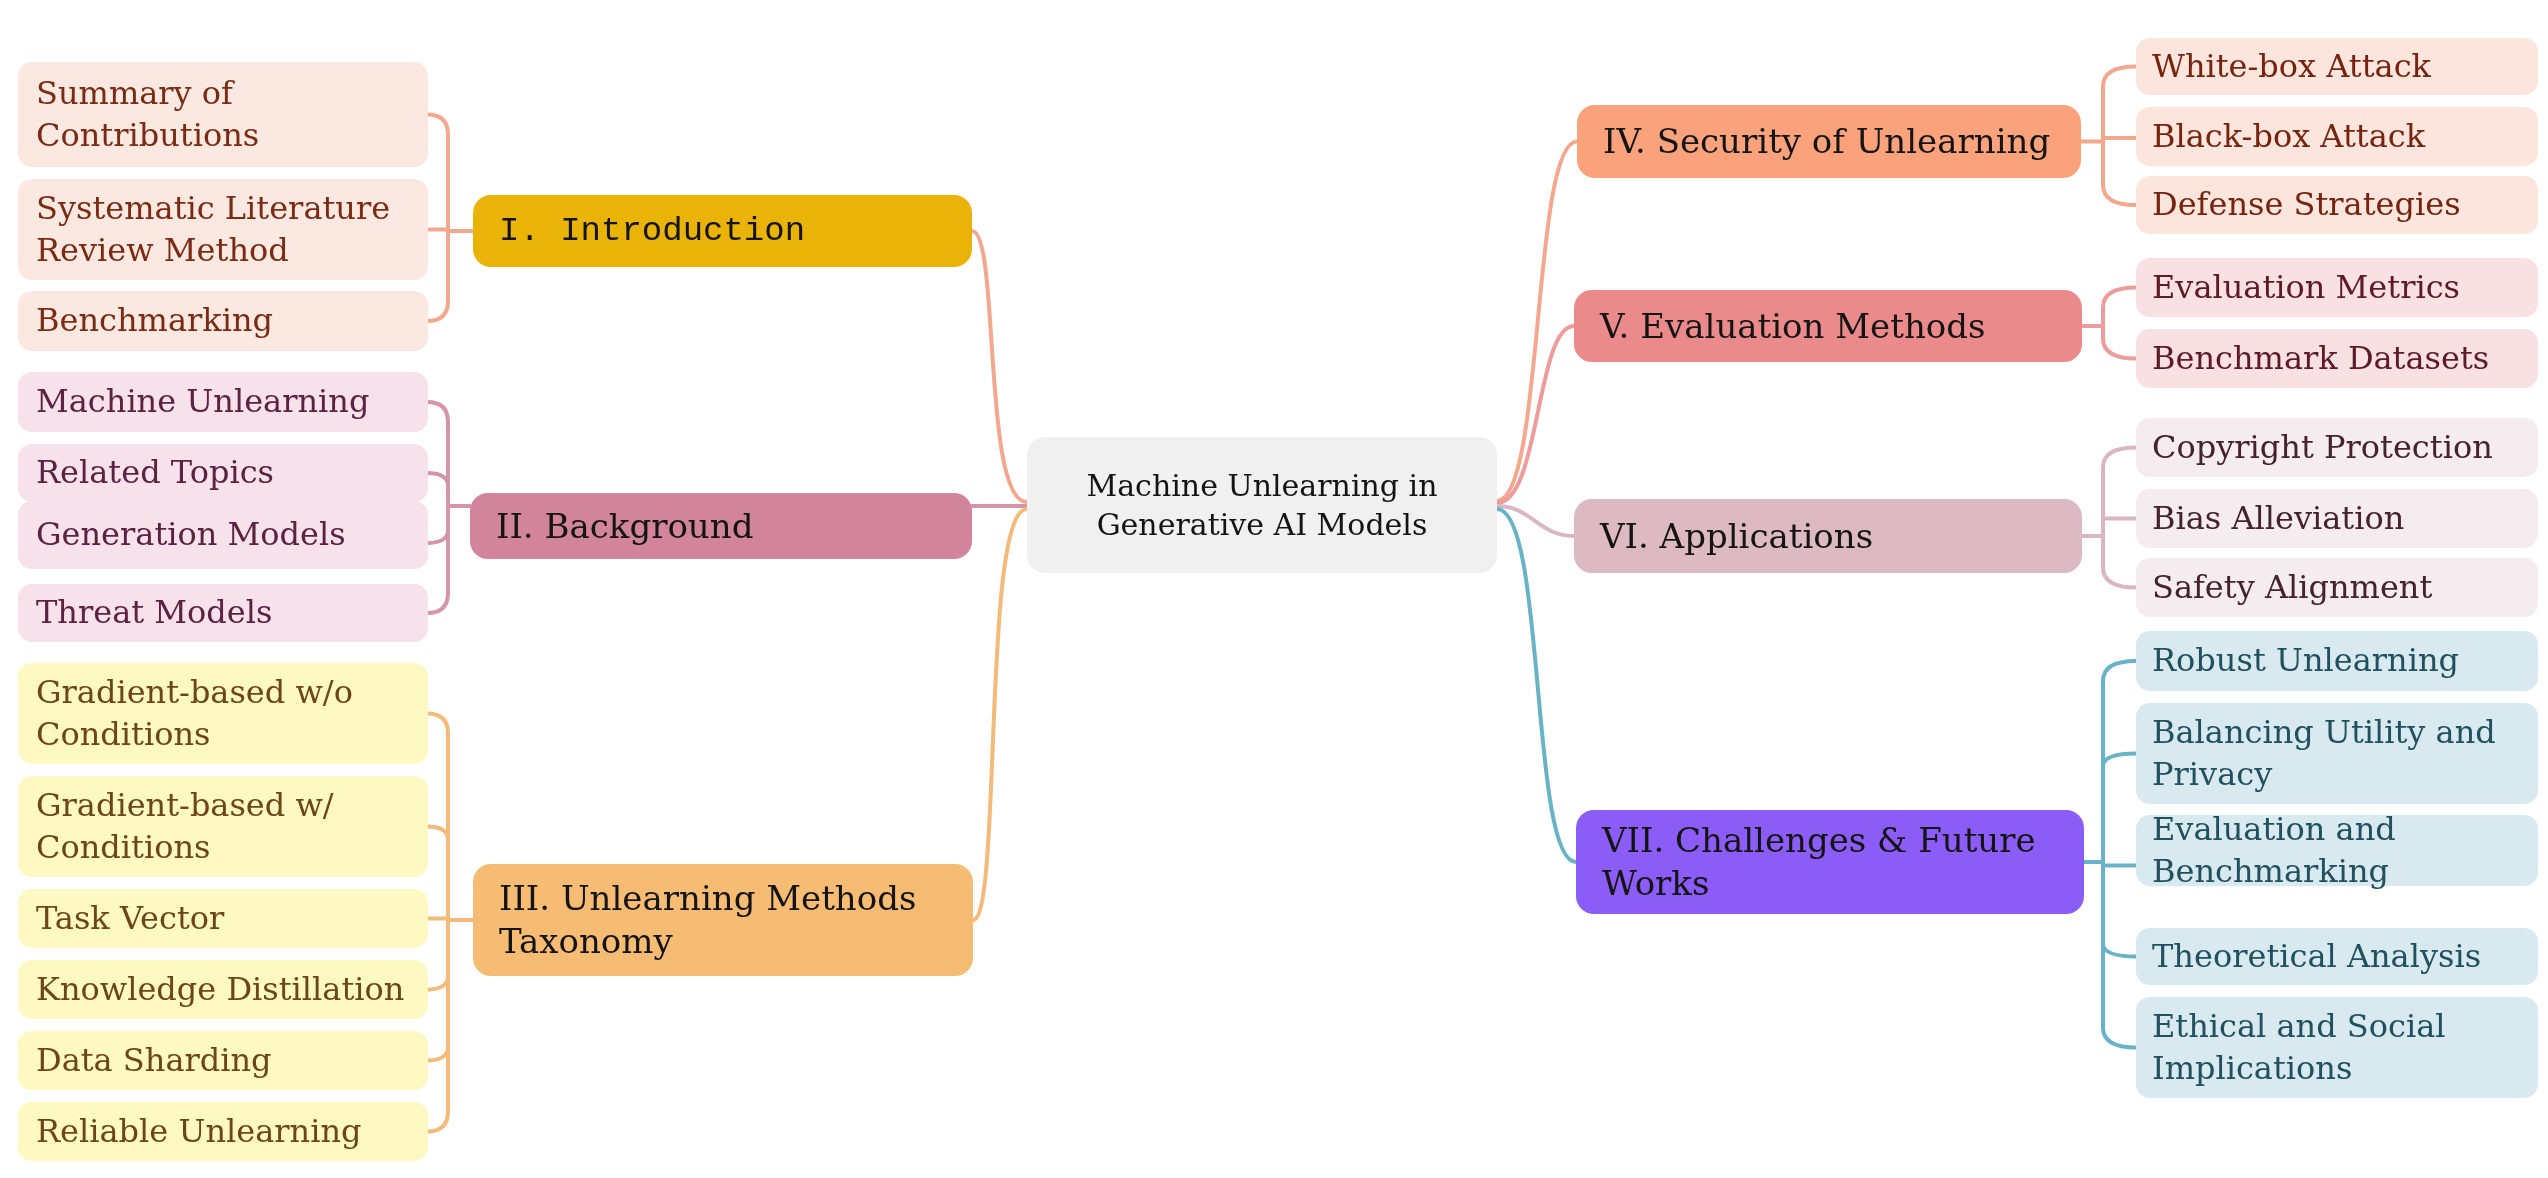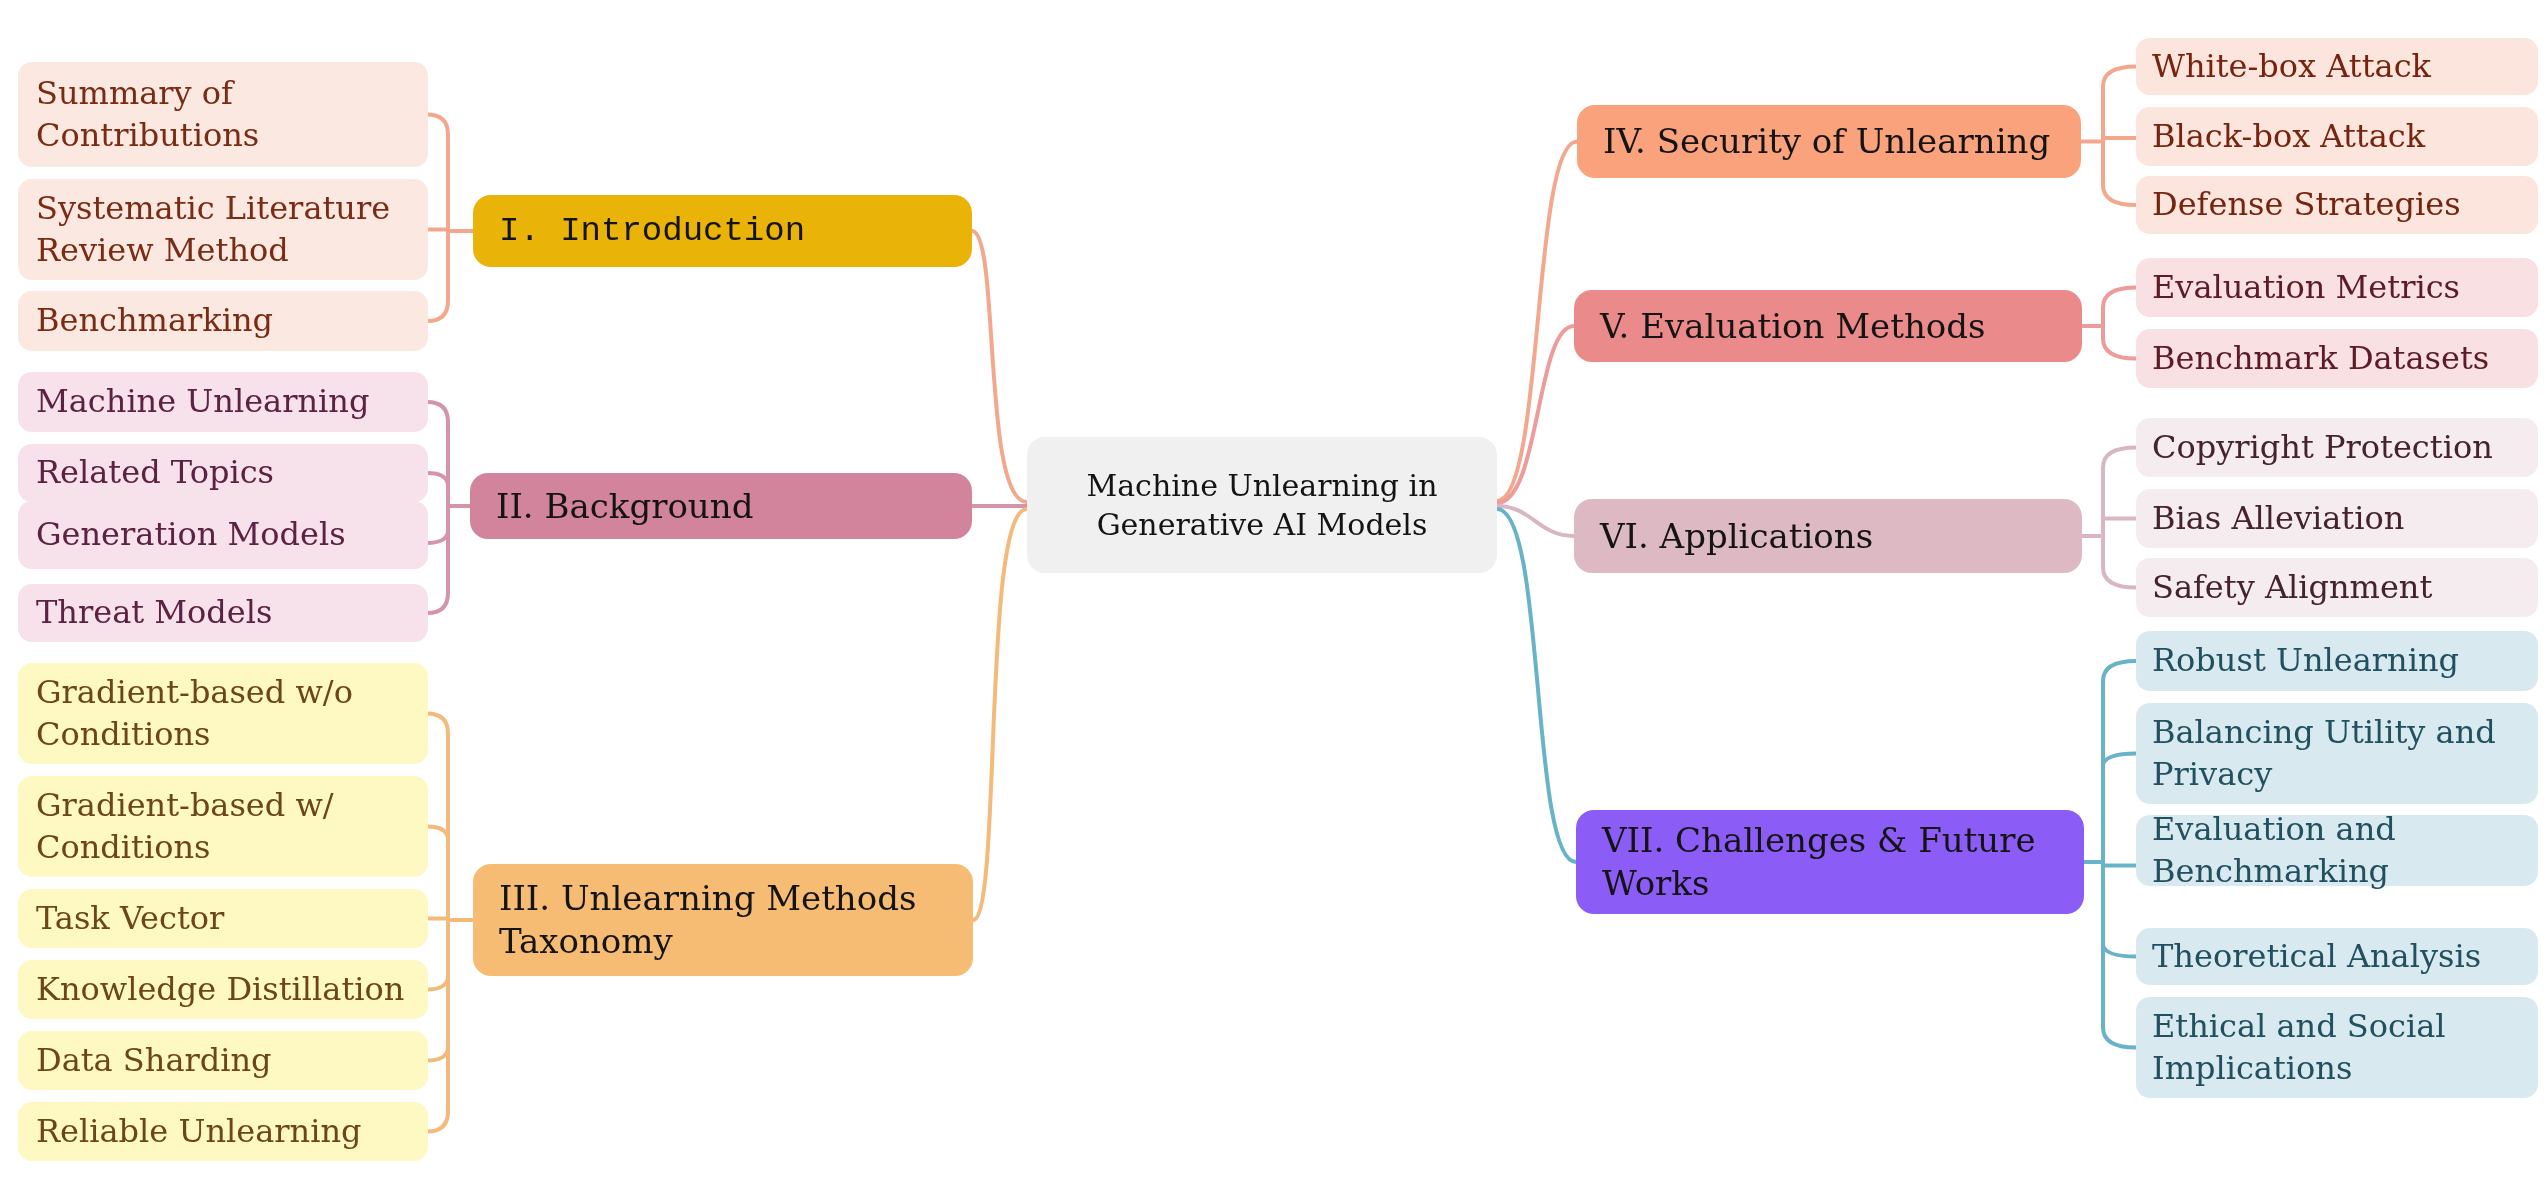--- a/index.html
+++ b/index.html
@@ -117,21 +117,21 @@
     </g>
   </svg>
 
   <div class="box center-node" style="left:1027px;top:437px;width:470px;height:136px;">
     <span>Machine Unlearning in Generative AI Models</span>
   </div>
 
   <div class="box node g1-node" style="left:473px;top:195px;width:499px;height:72px;">
     <span>I. Introduction</span>
   </div>
-  <div class="box node g2-node" style="left:470px;top:473px;width:502px;height:66px;">
+  <div class="box node g2-node" style="left:470px;top:493px;width:502px;height:66px;">
     <span>II. Background</span>
   </div>
   <div class="box node g3-node" style="left:473px;top:864px;width:500px;height:112px;">
     <span>III. Unlearning Methods Taxonomy</span>
   </div>
 
   <div class="box node g4-node" style="left:1577px;top:105px;width:504px;height:73px;">
     <span>IV. Security of Unlearning</span>
   </div>
   <div class="box node g5-node" style="left:1574px;top:290px;width:508px;height:72px;">

